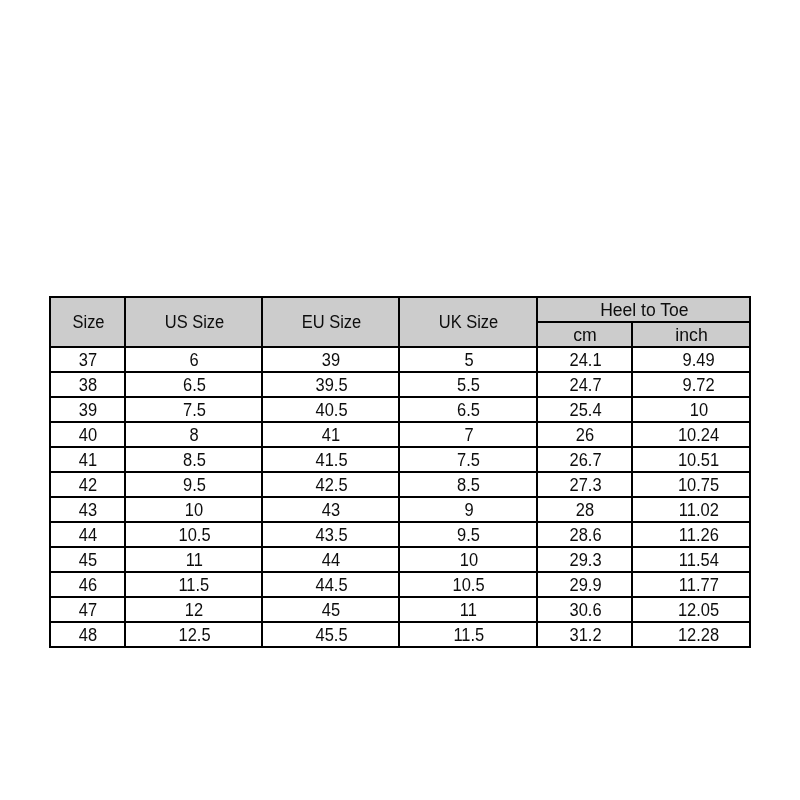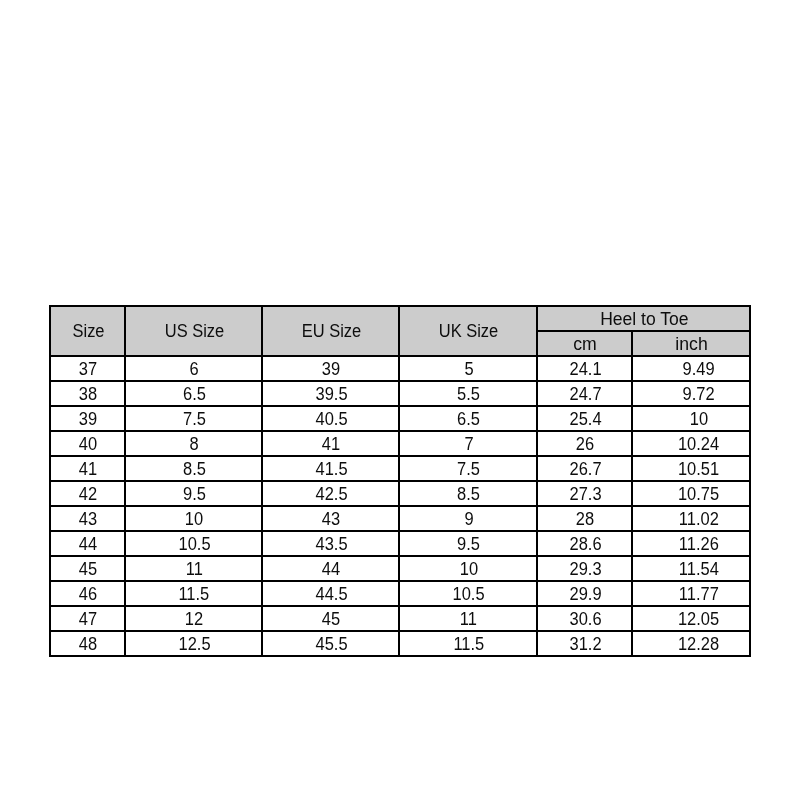--- a/index.html
+++ b/index.html
@@ -16,21 +16,21 @@
     overflow: hidden;
   }
   #page {
     position: relative;
     width: 800px;
     height: 800px;
   }
   #size-table {
     position: absolute;
     left: 49px;
-    top: 305px;
+    top: 296px;
     width: 702px;
     border-collapse: collapse;
     table-layout: fixed;
     background: #ffffff;
   }
   #size-table td {
     border: 2px solid #000000;
     text-align: center;
     vertical-align: middle;
     font-size: 18px;

